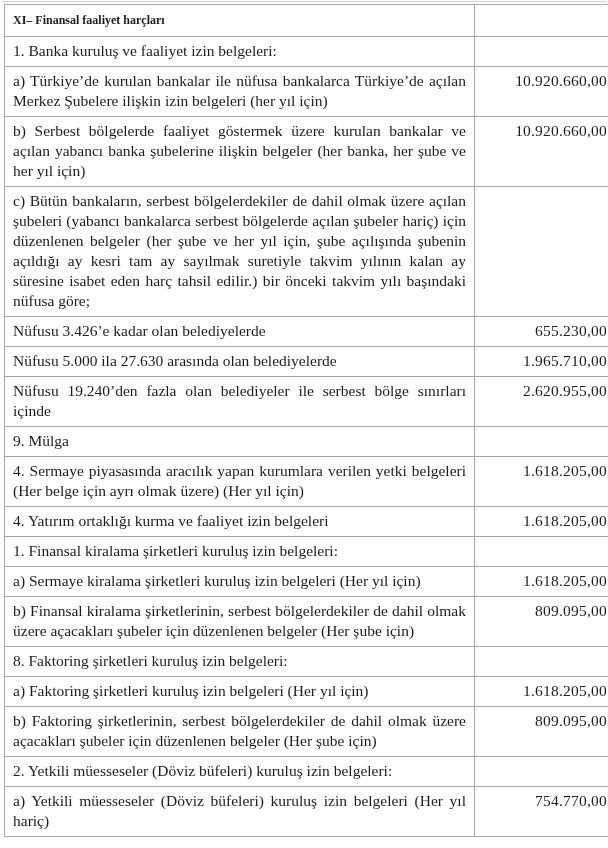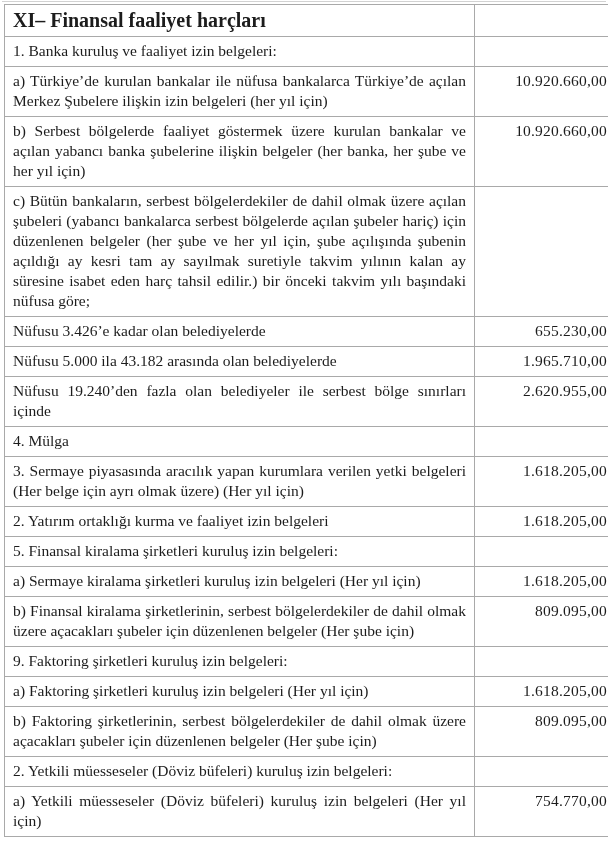--- a/index.html
+++ b/index.html
@@ -47,21 +47,21 @@
   }
   td.amt {
     width: 147px;
     text-align: right;
     white-space: nowrap;
     padding-right: 7px;
     letter-spacing: 0.2px;
   }
   tr.header-row td {
     font-weight: bold;
-    font-size: 20px;
+    font-size: 12px;
     padding-top: 5px;
     padding-bottom: 6px;
   }
   
   td.amt { border-left: 1px solid #b8b8b8; }
 </style>
 </head>
 <body>
 
 <div class="scan-sliver"></div>
@@ -86,65 +86,65 @@
       </tr>
       <tr>
         <td class="desc">c) Bütün bankaların, serbest bölgelerdekiler de dahil olmak üzere açılan şubeleri (yabancı bankalarca serbest bölgelerde açılan şubeler hariç) için düzenlenen belgeler (her şube ve her yıl için, şube açılışında şubenin açıldığı ay kesri tam ay sayılmak suretiyle takvim yılının kalan ay süresine isabet eden harç tahsil edilir.) bir önceki takvim yılı başındaki nüfusa göre;</td>
         <td class="amt"></td>
       </tr>
       <tr>
         <td class="desc">Nüfusu 3.426’e kadar olan belediyelerde</td>
         <td class="amt">655.230,00 TL</td>
       </tr>
       <tr>
-        <td class="desc">Nüfusu 5.000 ila 43.182 arasında olan belediyelerde</td>
+        <td class="desc">Nüfusu 5.000 ila 27.630 arasında olan belediyelerde</td>
         <td class="amt">1.965.710,00 TL</td>
       </tr>
       <tr>
         <td class="desc">Nüfusu 19.240’den fazla olan belediyeler ile serbest bölge sınırları içinde</td>
         <td class="amt">2.620.955,00 TL</td>
       </tr>
       <tr>
-        <td class="desc">4. Mülga</td>
+        <td class="desc">9. Mülga</td>
         <td class="amt"></td>
       </tr>
       <tr>
-        <td class="desc">3. Sermaye piyasasında aracılık yapan kurumlara verilen yetki belgeleri (Her belge için ayrı olmak üzere) (Her yıl için)</td>
+        <td class="desc">4. Sermaye piyasasında aracılık yapan kurumlara verilen yetki belgeleri (Her belge için ayrı olmak üzere) (Her yıl için)</td>
         <td class="amt">1.618.205,00 TL</td>
       </tr>
       <tr>
-        <td class="desc">2. Yatırım ortaklığı kurma ve faaliyet izin belgeleri</td>
+        <td class="desc">4. Yatırım ortaklığı kurma ve faaliyet izin belgeleri</td>
         <td class="amt">1.618.205,00 TL</td>
       </tr>
       <tr>
-        <td class="desc">5. Finansal kiralama şirketleri kuruluş izin belgeleri:</td>
+        <td class="desc">1. Finansal kiralama şirketleri kuruluş izin belgeleri:</td>
         <td class="amt"></td>
       </tr>
       <tr>
         <td class="desc">a) Sermaye kiralama şirketleri kuruluş izin belgeleri (Her yıl için)</td>
         <td class="amt">1.618.205,00 TL</td>
       </tr>
       <tr>
         <td class="desc">b) Finansal kiralama şirketlerinin, serbest bölgelerdekiler de dahil olmak üzere açacakları şubeler için düzenlenen belgeler (Her şube için)</td>
         <td class="amt">809.095,00 TL</td>
       </tr>
       <tr>
-        <td class="desc">9. Faktoring şirketleri kuruluş izin belgeleri:</td>
+        <td class="desc">8. Faktoring şirketleri kuruluş izin belgeleri:</td>
         <td class="amt"></td>
       </tr>
       <tr>
         <td class="desc">a) Faktoring şirketleri kuruluş izin belgeleri (Her yıl için)</td>
         <td class="amt">1.618.205,00 TL</td>
       </tr>
       <tr>
         <td class="desc">b) Faktoring şirketlerinin, serbest bölgelerdekiler de dahil olmak üzere açacakları şubeler için düzenlenen belgeler (Her şube için)</td>
         <td class="amt">809.095,00 TL</td>
       </tr>
       <tr>
         <td class="desc">2. Yetkili müesseseler (Döviz büfeleri) kuruluş izin belgeleri:</td>
         <td class="amt"></td>
       </tr>
       <tr>
-        <td class="desc">a) Yetkili müesseseler (Döviz büfeleri) kuruluş izin belgeleri (Her yıl için)</td>
+        <td class="desc">a) Yetkili müesseseler (Döviz büfeleri) kuruluş izin belgeleri (Her yıl hariç)</td>
         <td class="amt">754.770,00 TL</td>
       </tr>
     </tbody>
 </table>
 
 </body></html>

